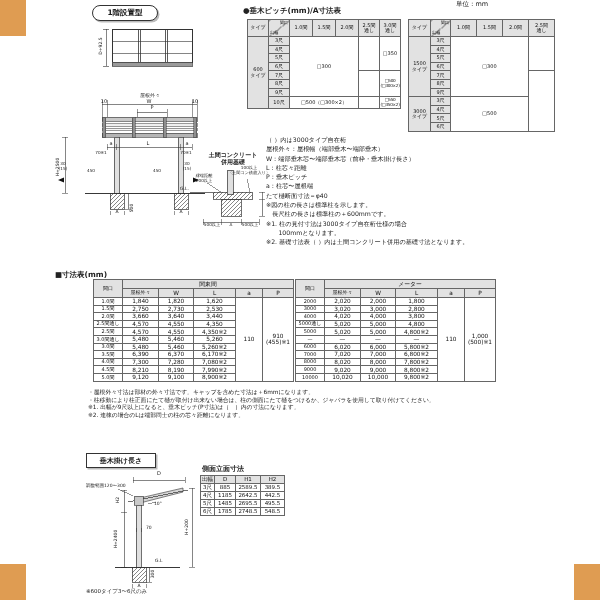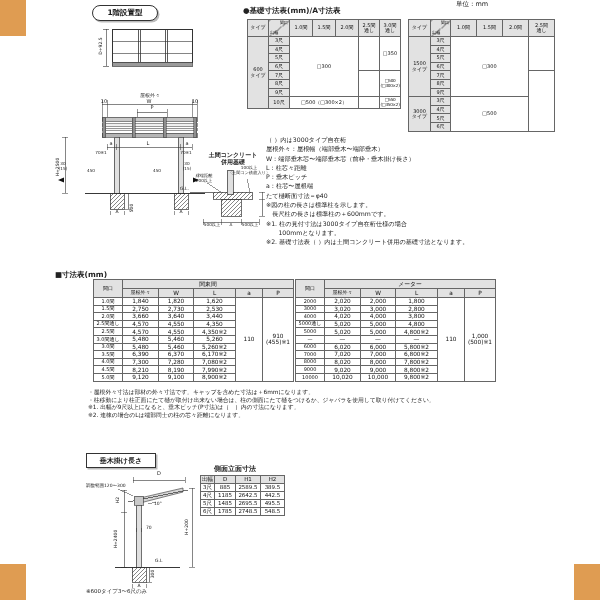--- a/index.html
+++ b/index.html
@@ -68,21 +68,21 @@
     <line x1="16" y1="17.5" x2="96" y2="17.5" stroke="#333" stroke-width="0.6"></line>
     <line x1="16" y1="29.5" x2="96" y2="29.5" stroke="#333" stroke-width="0.6"></line>
     <line x1="42" y1="5" x2="42" y2="38" stroke="#333" stroke-width="0.8"></line>
     <line x1="44" y1="5" x2="44" y2="38" stroke="#333" stroke-width="0.8"></line>
     <line x1="69" y1="5" x2="69" y2="38" stroke="#333" stroke-width="0.8"></line>
     <line x1="71" y1="5" x2="71" y2="38" stroke="#333" stroke-width="0.8"></line>
     <rect x="16" y="38" width="80" height="4" fill="#9a9a9a" stroke="#333" stroke-width="0.7"></rect>
   </svg>
   <span class="lbl rot" style="left:101px;top:46px;">D+92.5</span>
 
-  <span class="lbl f75 b" style="left:243px;top:7px;">●基礎寸法表(mm)/A寸法表</span>
+  <span class="lbl f75 b" style="left:243px;top:7px;">●垂木ピッチ(mm)/A寸法表</span>
   <table class="tbl ftl" style="left:247px;top:19px;">
       <colgroup>
         <col style="width: 21px;">
         <col style="width: 21px;">
         <col style="width: 23px;">
         <col style="width: 23px;">
         <col style="width: 23px;">
         <col style="width: 21px;">
         <col style="width: 21px;">
       </colgroup>
@@ -547,21 +547,21 @@
   <span class="lbl rot" style="left:118px;top:500px;">H2</span>
   <span class="lbl rot" style="left:116px;top:539px;">H=2400</span>
   <span class="lbl f45" style="left:154px;top:501px;">10°</span>
   <span class="lbl f45" style="left:146px;top:525px;">70</span>
   <span class="lbl rot" style="left:187px;top:527px;">H+200</span>
   <span class="lbl f45" style="left:155px;top:558px;">G.L</span>
   <span class="lbl f45 c" style="left:139px;top:583px;">A</span>
   <span class="lbl rot" style="left:153px;top:574px;">300</span>
   <span class="lbl f55" style="left:86px;top:588px;">※600タイプ3〜6尺のみ</span>
 
-  <span class="lbl f7 b" style="left:214px;top:465px;">側面立面寸法</span>
+  <span class="lbl f7 b" style="left:202px;top:465px;">側面立面寸法</span>
   <table class="tbl st" style="left:200px;top:475px;">
       <colgroup>
         <col style="width: 14px;">
         <col style="width: 21px;">
         <col style="width: 25px;">
         <col style="width: 24px;">
       </colgroup>
       <tbody>
         <tr>
           <td class="hd">出幅</td>

